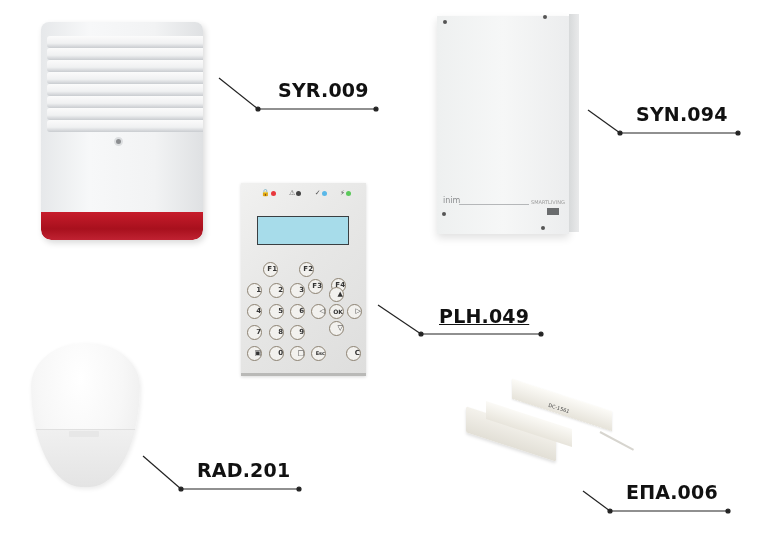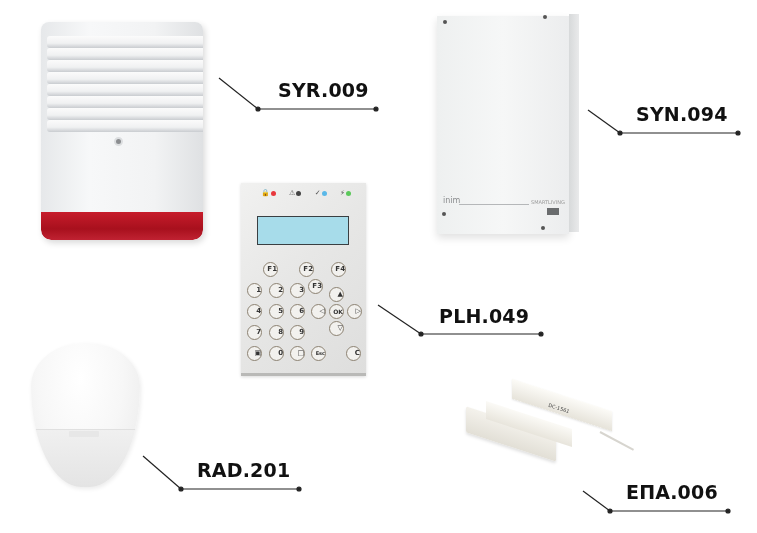--- a/index.html
+++ b/index.html
@@ -199,21 +199,21 @@
     <span><span>🔒</span><i class="led" style="background:#e8383d"></i></span>
     <span><span>⚠</span><i class="led" style="background:#444"></i></span>
     <span><span>✓</span><i class="led" style="background:#5ab8e8"></i></span>
     <span><span>⚡</span><i class="led" style="background:#5bc85a"></i></span>
   </div>
   <div class="lcd"></div>
 
   <div class="key fn" style="left:22px;top:79px">F1</div>
   <div class="key fn" style="left:58px;top:79px">F2</div>
   <div class="key fn" style="left:67px;top:96px">F3</div>
-  <div class="key fn" style="left:90px;top:79px">F4</div>
+  <div class="key fn" style="left:90px;top:95px">F4</div>
 
   <div class="key" style="left:6px;top:100px">1</div>
   <div class="key" style="left:28px;top:100px">2</div>
   <div class="key" style="left:49px;top:100px">3</div>
   <div class="key" style="left:88px;top:104px">▲</div>
 
   <div class="key" style="left:6px;top:121px">4</div>
   <div class="key" style="left:28px;top:121px">5</div>
   <div class="key" style="left:49px;top:121px">6</div>
   <div class="key" style="left:70px;top:121px">◁</div>
@@ -224,21 +224,21 @@
   <div class="key" style="left:28px;top:142px">8</div>
   <div class="key" style="left:49px;top:142px">9</div>
   <div class="key" style="left:88px;top:138px">▽</div>
 
   <div class="key" style="left:6px;top:163px">▣</div>
   <div class="key" style="left:28px;top:163px">0</div>
   <div class="key" style="left:49px;top:163px">□</div>
   <div class="key" style="left:70px;top:163px;font-size:5px">Esc</div>
   <div class="key" style="left:105px;top:163px">C</div>
 </div>
-<div class="label" style="left:439px;top:305px;">PLH.049</div>
+<div class="label" style="left:439px;top:305px;text-decoration:underline;">PLH.049</div>
 
 <div class="product pir">
   <div class="window">
     <div class="notch"></div>
   </div>
 </div>
 <div class="label" style="left:197px;top:459px;text-align:right;">RAD.201</div>
 
 <div class="product contact">
   <div class="bar2"></div>

